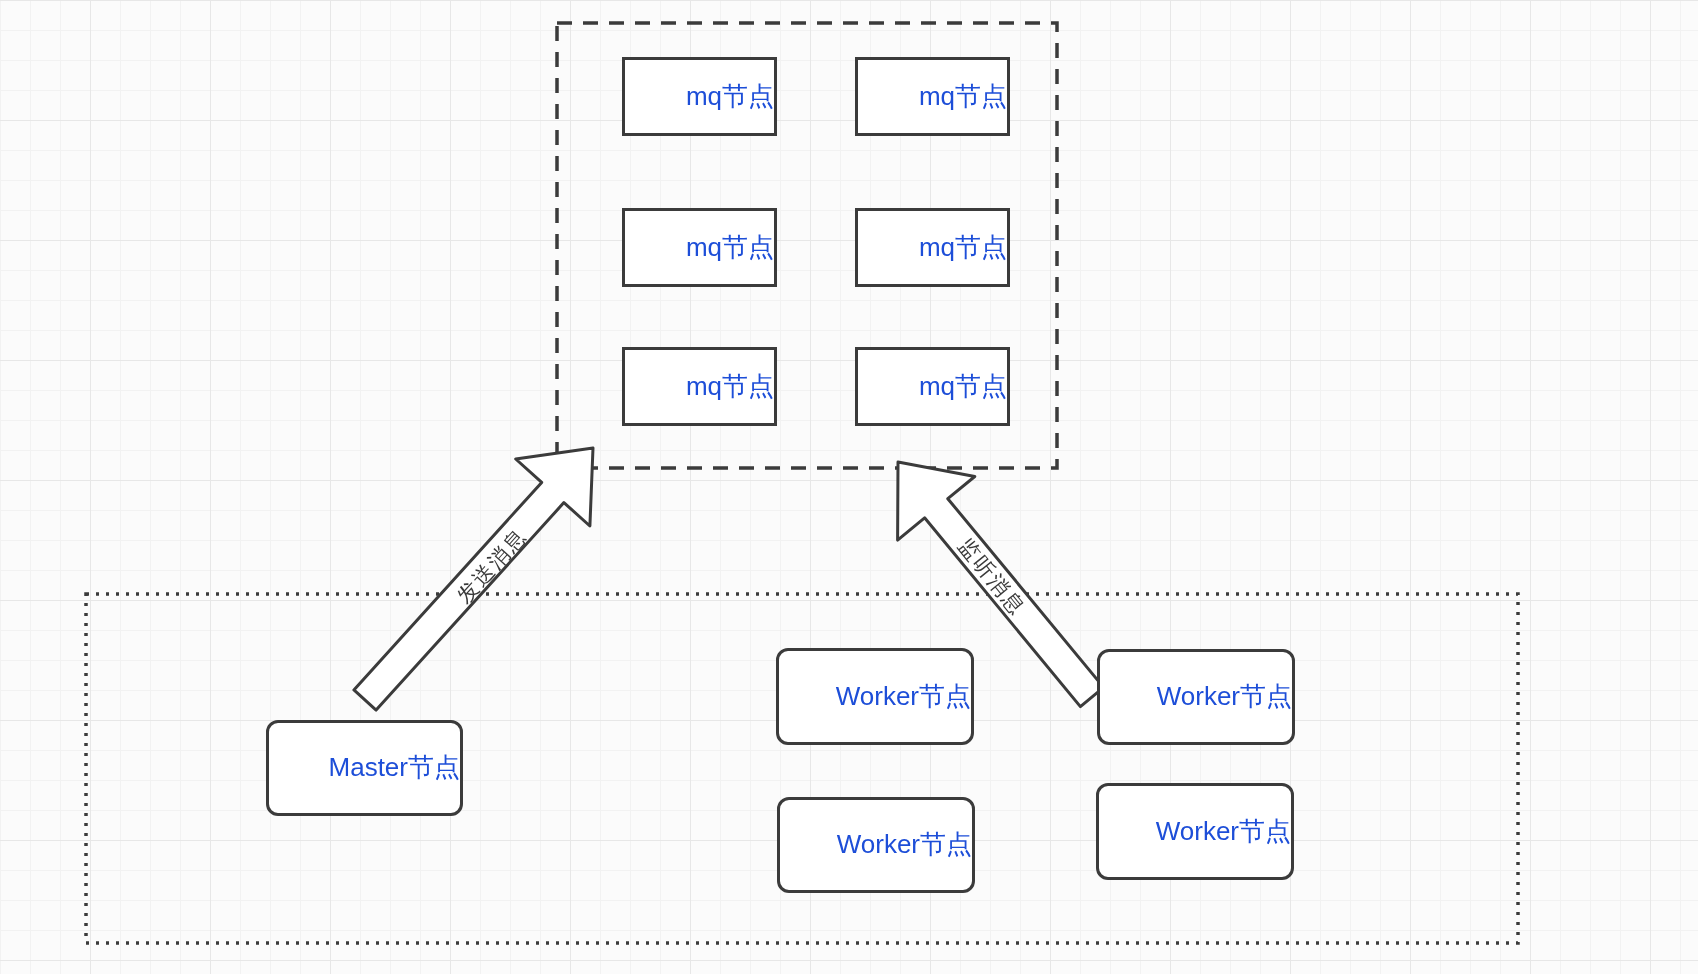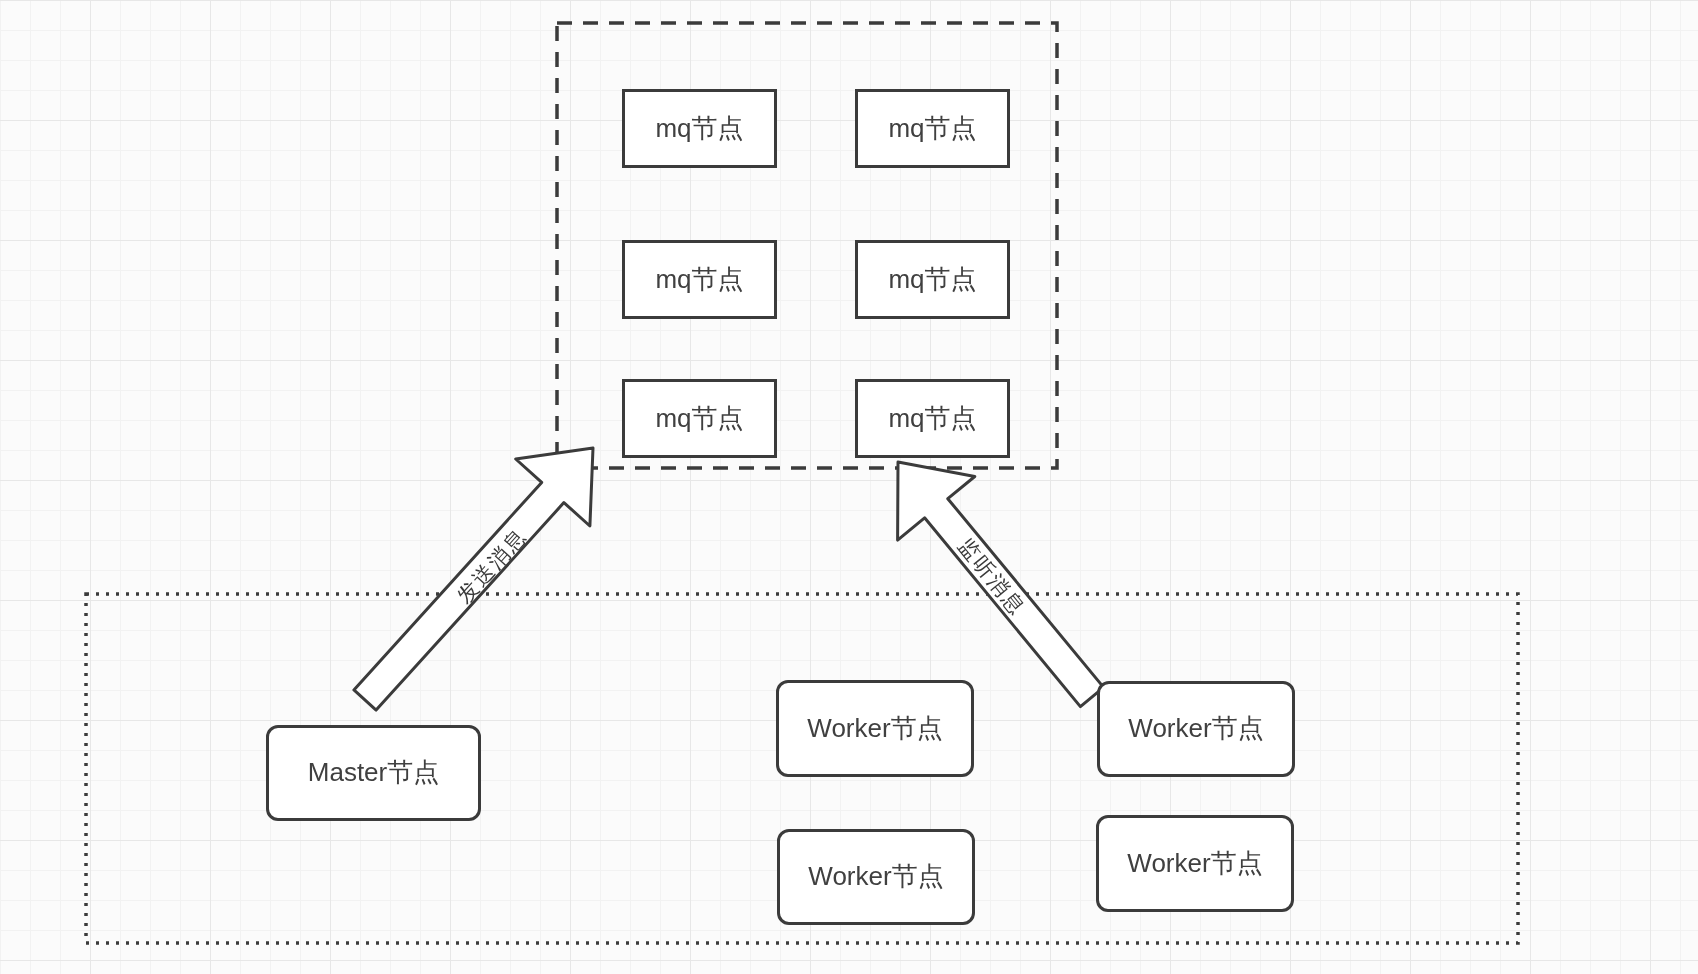--- a/index.html
+++ b/index.html
@@ -26,39 +26,38 @@
     position: absolute;
     left: 0; top: 0;
     width: 1698px;
     height: 974px;
   }
   .node {
     position: absolute;
     box-sizing: border-box;
     background: #ffffff;
     border: 3px solid #3b3b3b;
-    color: #404040;
+    color: #1d4ed8;
     font-size: 26px;
     display: flex;
     align-items: center;
-    justify-content: center;
+    justify-content: flex-end;
     text-align: center;
     line-height: 1.2;
-    margin-top: 32px;
   }
   .node.rounded { border-radius: 12px; }
 
   .mq-1 { left: 622px; top:  57px; width: 155px; height: 79px; }
   .mq-2 { left: 855px; top:  57px; width: 155px; height: 79px; }
   .mq-3 { left: 622px; top: 208px; width: 155px; height: 79px; }
   .mq-4 { left: 855px; top: 208px; width: 155px; height: 79px; }
   .mq-5 { left: 622px; top: 347px; width: 155px; height: 79px; }
   .mq-6 { left: 855px; top: 347px; width: 155px; height: 79px; }
 
-  .master   { left:  266px; top: 693px; width: 215px; height: 96px; }
+  .master   { left:  266px; top: 720px; width: 197px; height: 96px; }
   .worker-1 { left:  776px; top: 648px; width: 198px; height: 97px; }
   .worker-2 { left: 1097px; top: 649px; width: 198px; height: 96px; }
   .worker-3 { left:  777px; top: 797px; width: 198px; height: 96px; }
   .worker-4 { left: 1096px; top: 783px; width: 198px; height: 97px; }
 
   .arrow-label {
     position: absolute;
     color: #3a3a3a;
     font-size: 21px;
     letter-spacing: 2px;

